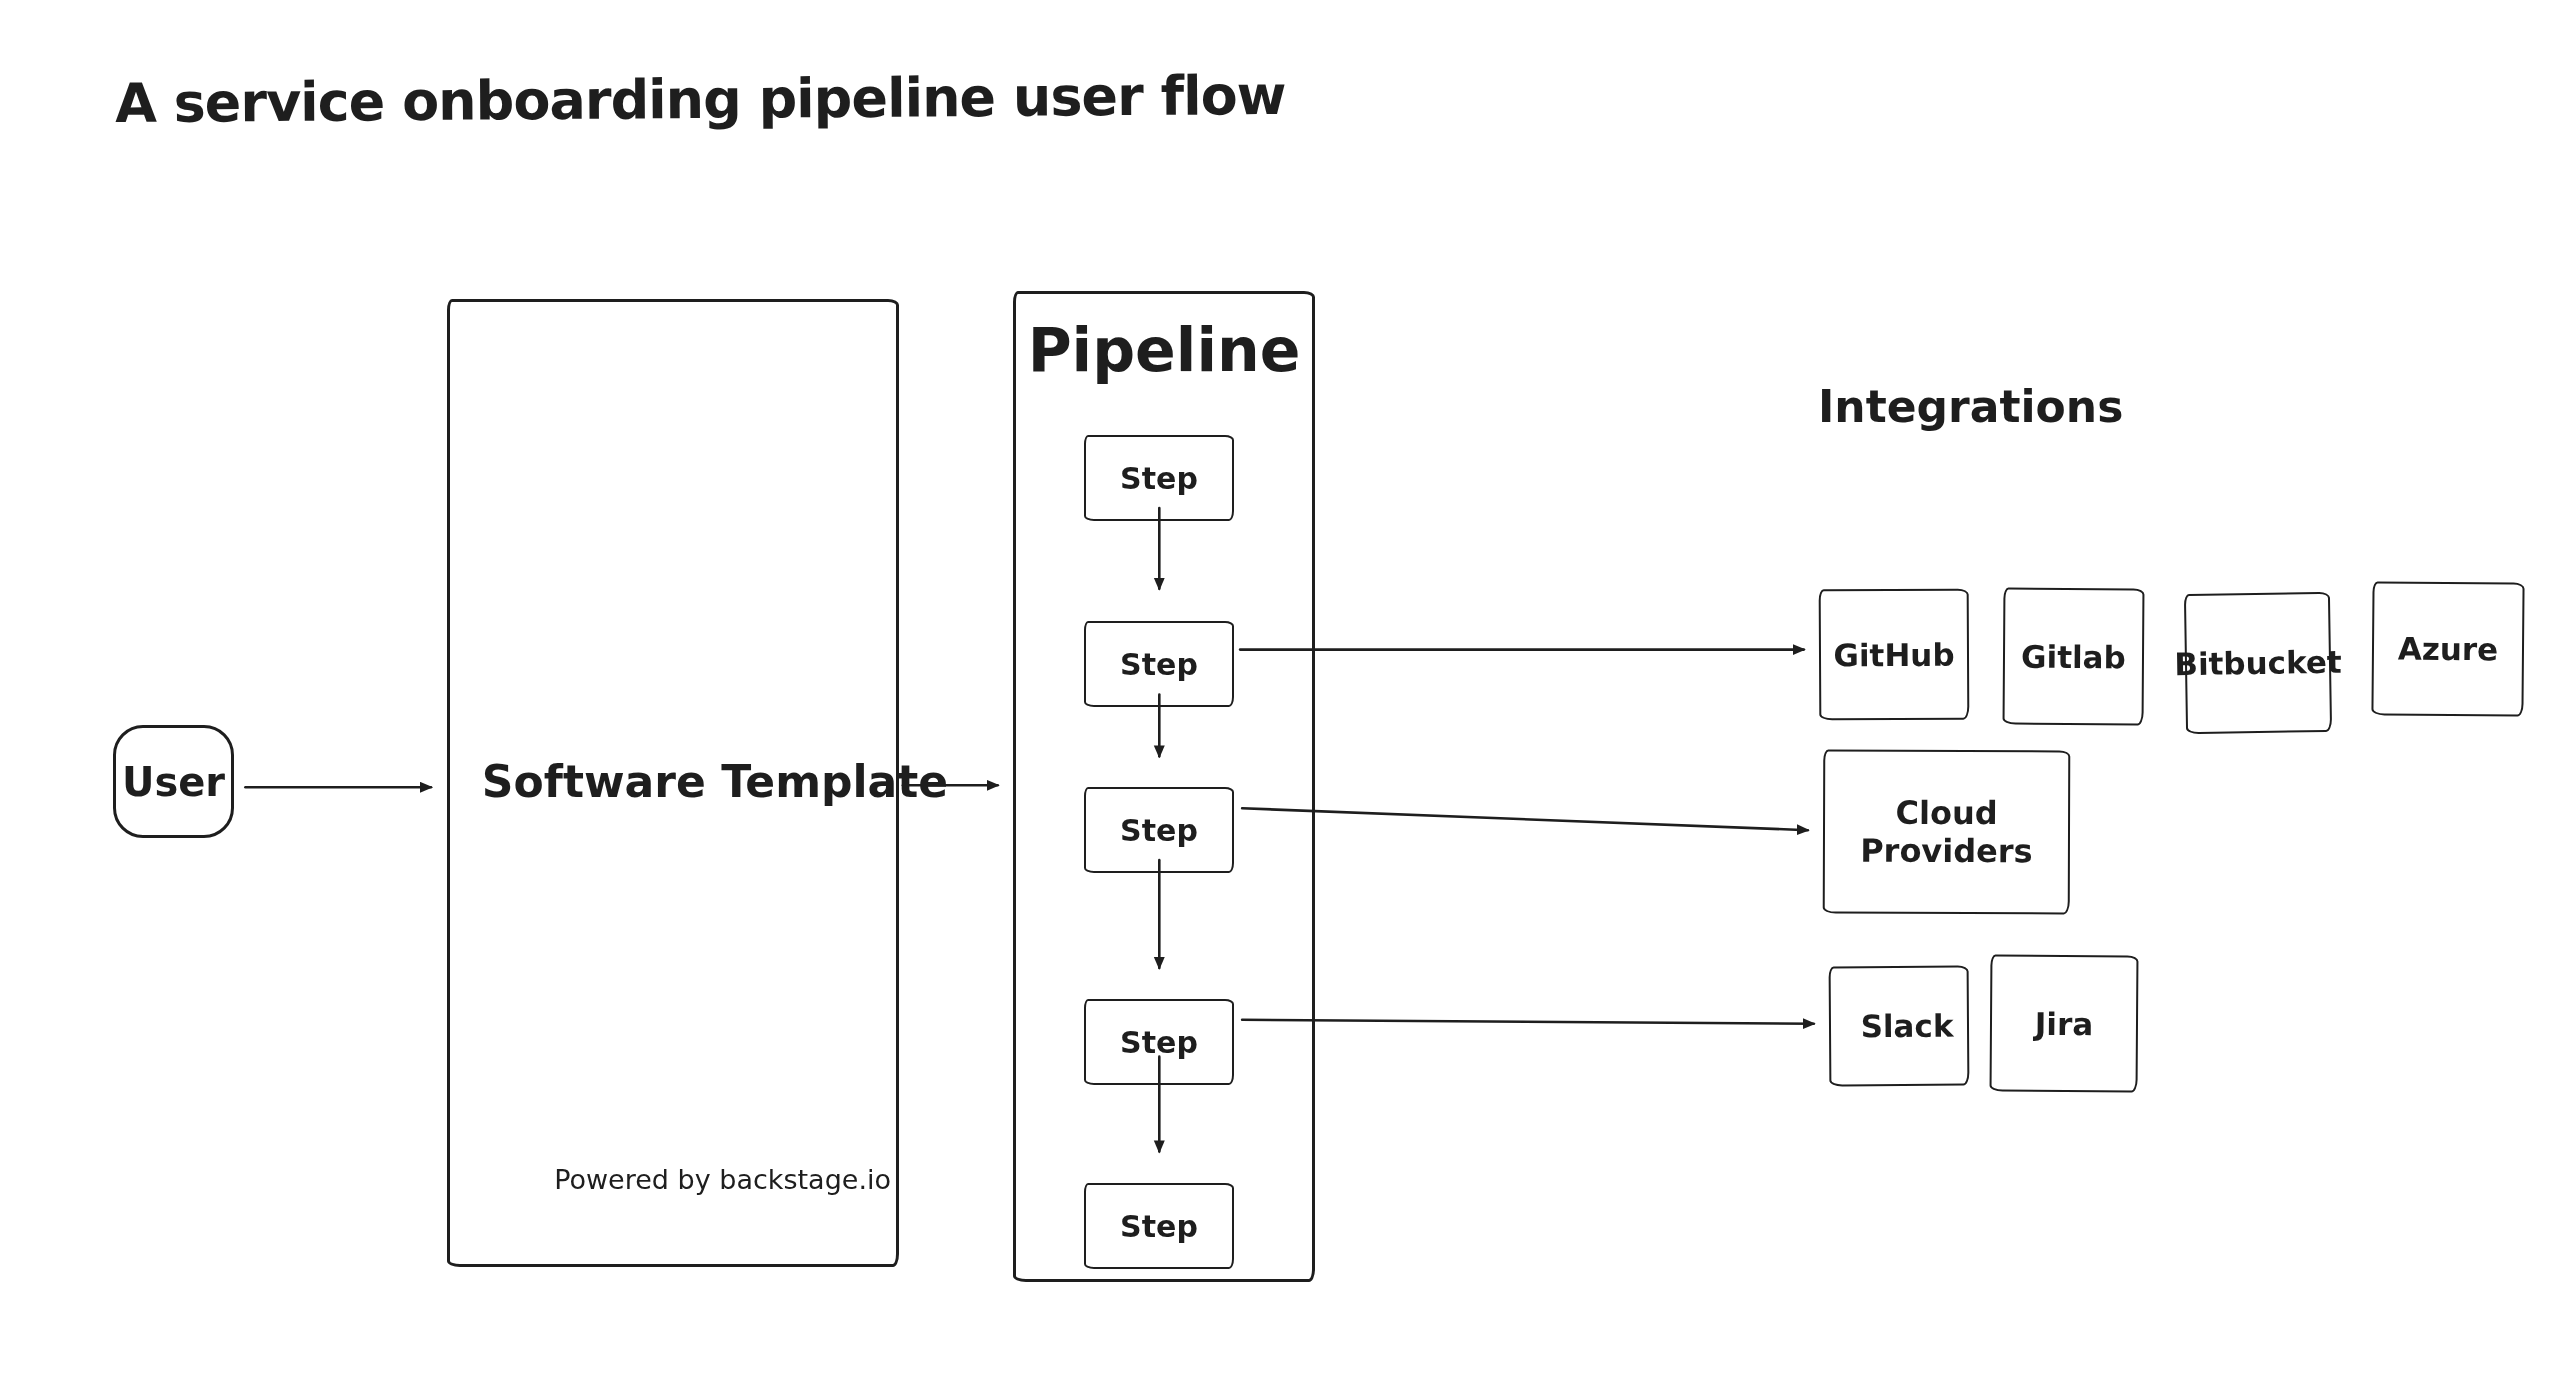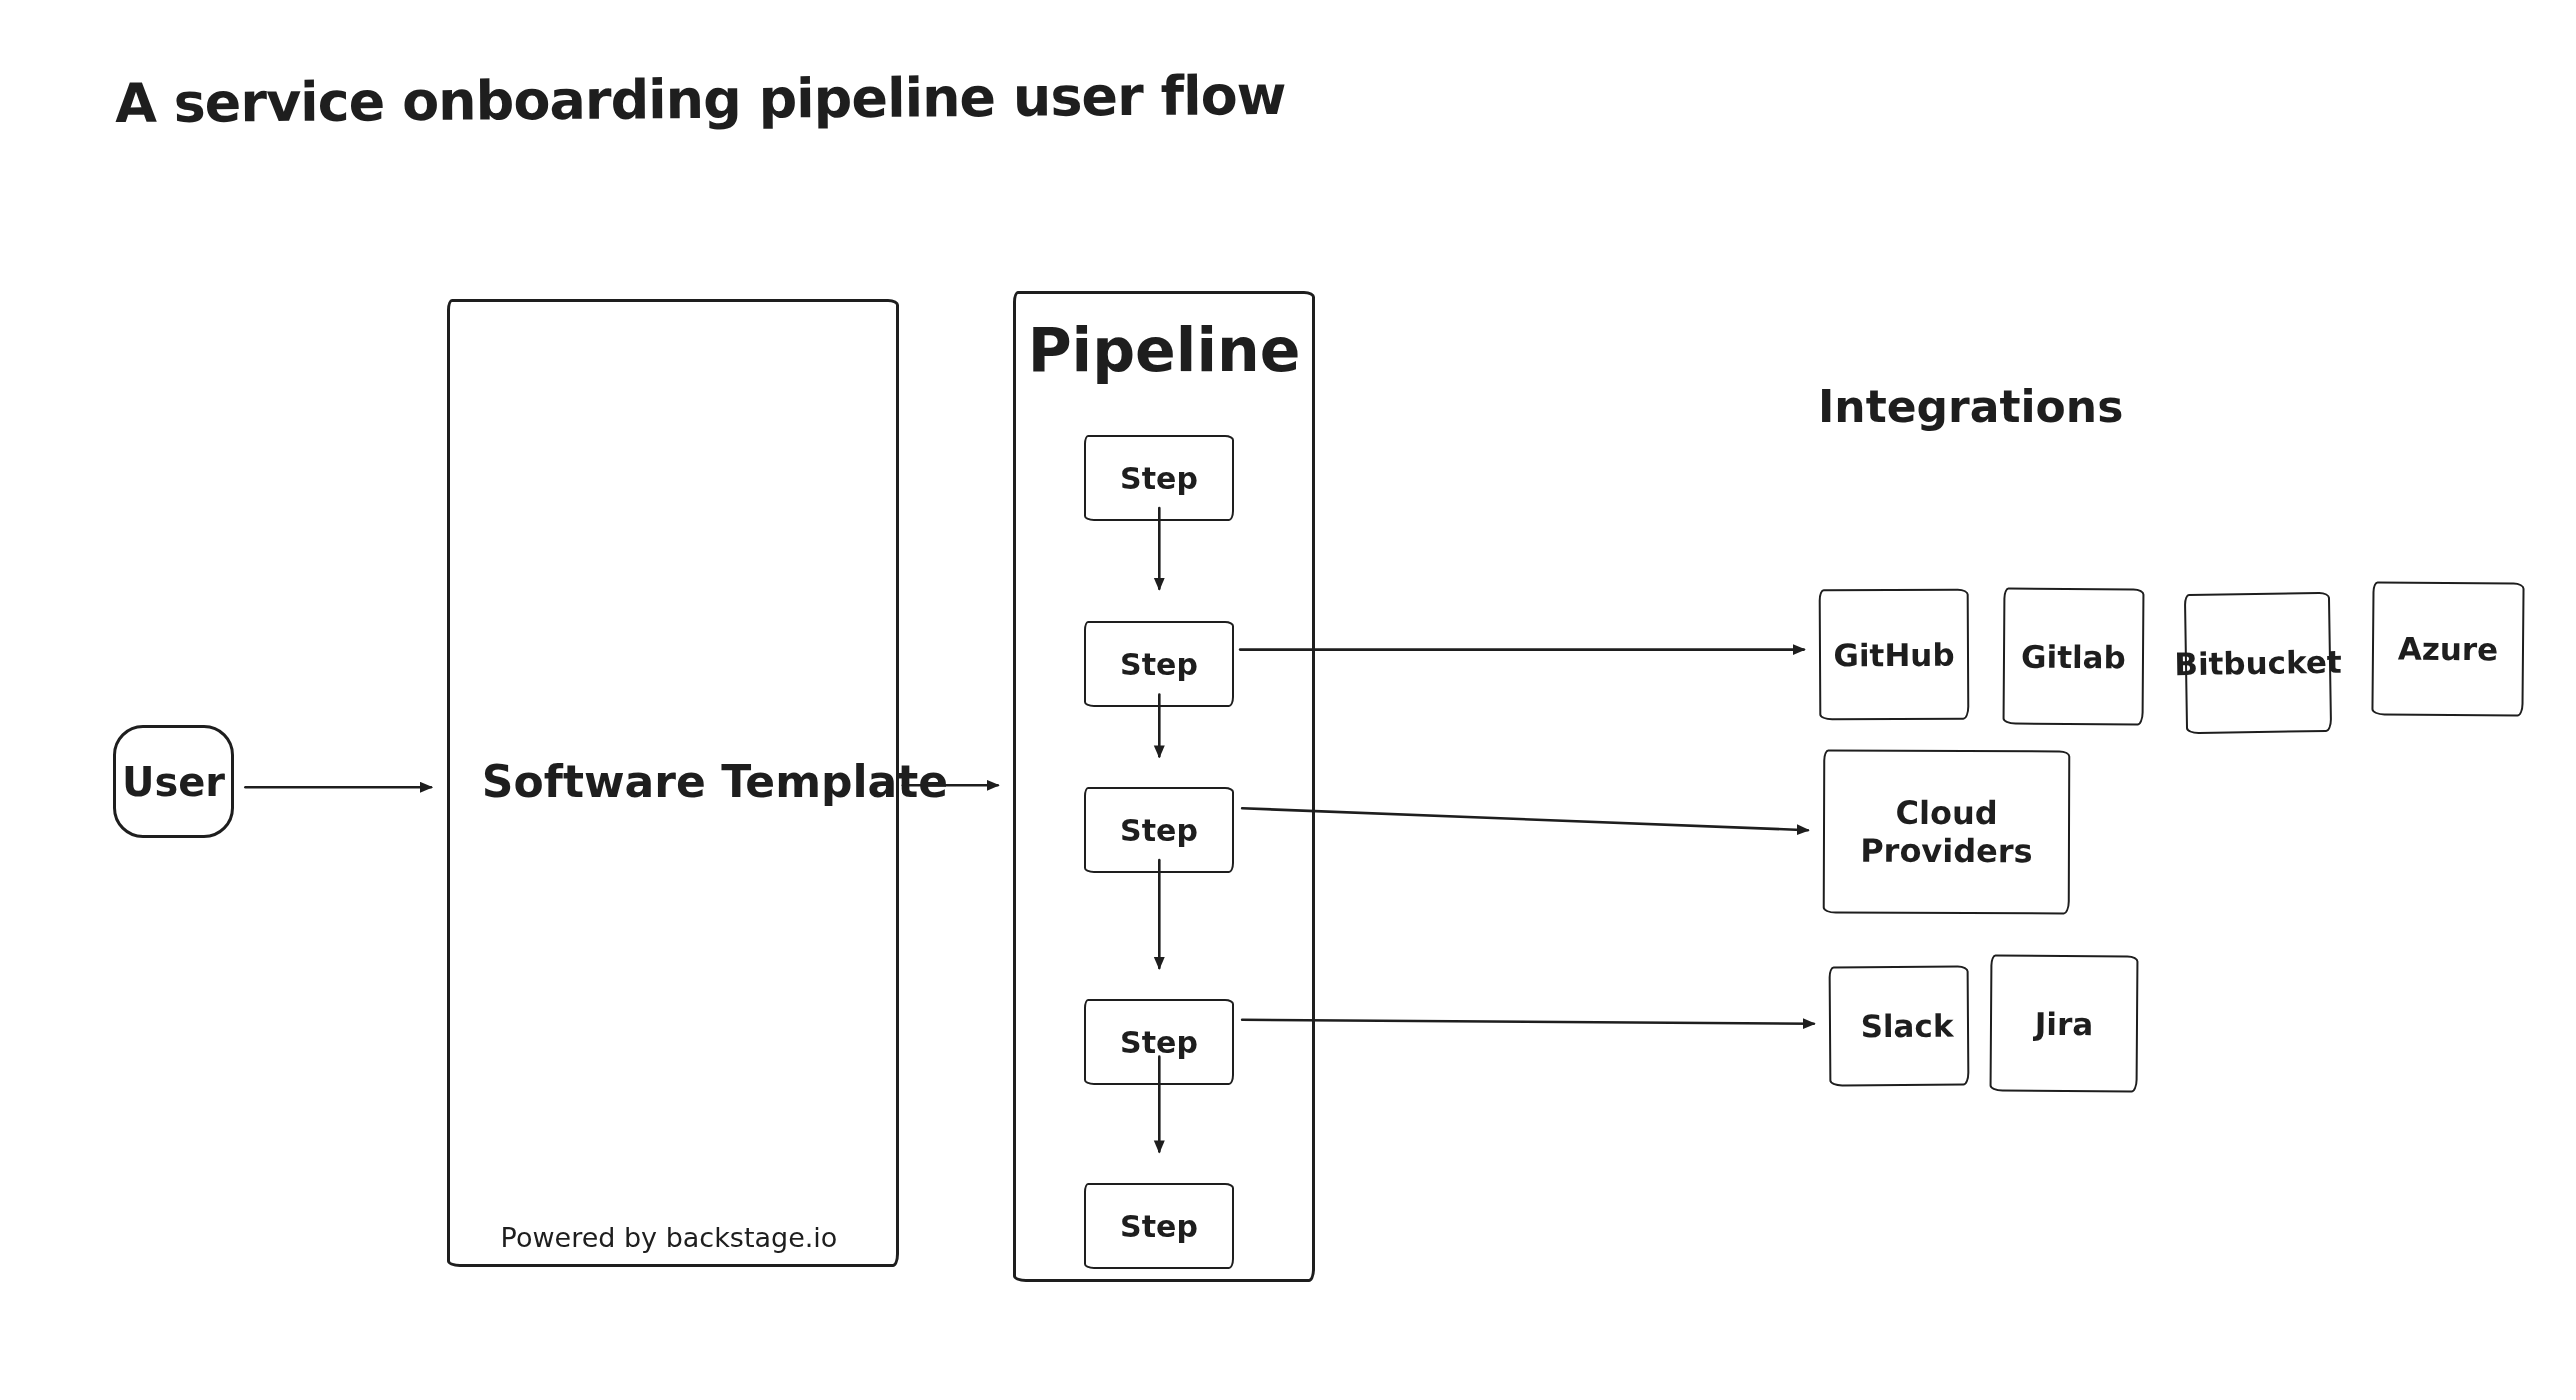--- a/index.html
+++ b/index.html
@@ -40,22 +40,22 @@
   .harness-box{left:447px;top:299px;width:452px;height:968px;}
   .harness-title{
     position:absolute;left:447px;top:354px;width:452px;
     font-size:46px;font-weight:700;text-align:center;
   }
   .software-template{
     position:absolute;left:447px;top:756px;width:536px;
     font-size:44px;font-weight:600;text-align:center;
   }
   .powered-by{
-    position:absolute;left:447px;top:1222px;width:444px;
-    font-size:27px;font-weight:500;text-align:center;
+    position:absolute;left:447px;top:1164px;width:444px;
+    font-size:27px;font-weight:500;text-align:right;
   }
   .pipeline-box{left:1013px;top:291px;width:302px;height:991px;}
   .pipeline-title{
     position:absolute;left:1013px;top:315px;width:302px;
     font-size:60px;font-weight:700;text-align:center;
   }
   .step{
     width:150px;height:86px;left:1084px;
     font-size:30px;font-weight:600;
     border-width:2.6px;

